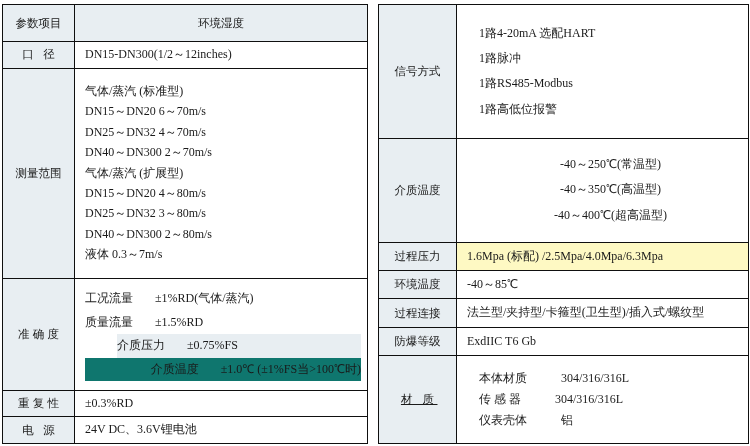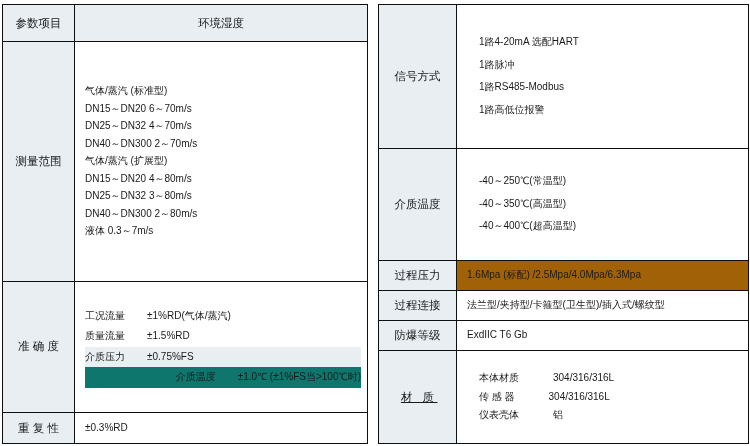--- a/index.html
+++ b/index.html
@@ -53,21 +53,22 @@
     font-size: 11.5px;
     padding: 2px 1px;
   }
   .lbl.sp {
     letter-spacing: 0.28em;
     text-indent: 0.28em;
   }
   .val {
     background: #ffffff;
     padding: 3px 6px 3px 10px;
-    font-size: 10px;
+    font-size: 12px;
+    font-family: Liberation Serif, serif;
   }
   .val-block {
     display: block;
   }
   .ind {
     padding-left: 14px;
   }
   .row-line {
     white-space: nowrap;
   }
@@ -75,20 +76,21 @@
     padding: 6px 6px 6px 22px;
   }
   .sig-cell .row-line {
     padding: 4px 0;
   }
   .temp-cell {
     padding: 6px 6px 6px 22px;
   }
   .temp-cell .row-line {
     padding: 4px 0;
+    text-align: center;
   }
   .mat-cell {
     padding: 5px 6px 5px 22px;
     margin-left: 28px;
   }
   .mat-cell .row-line {
     padding: 2px 0;
   }
   .gap {
     display: inline-block;
@@ -123,47 +125,55 @@
 
   <table class="left-table">
     <colgroup>
         <col style="width:72px">
         <col style="width:293px">
       </colgroup>
     <tbody>
       <tr>
         <td class="hdr">参数项目</td>
         <td class="hdr">环境湿度</td>
+      </tr>
+      <tr>
+        <td class="lbl sp">口  径</td>
+        <td class="val">DN15-DN300(1/2～12inches)</td>
       </tr>
       <tr>
         <td class="lbl">测量范围</td>
         <td class="val range-cell">
           <span class="row-line val-block">气体/蒸汽 (标准型)</span>
           <span class="row-line val-block ind">DN15～DN20    6～70m/s</span>
           <span class="row-line val-block ind">DN25～DN32    4～70m/s</span>
           <span class="row-line val-block ind">DN40～DN300   2～70m/s</span>
           <span class="row-line val-block">气体/蒸汽 (扩展型)</span>
           <span class="row-line val-block ind">DN15～DN20    4～80m/s</span>
           <span class="row-line val-block ind">DN25～DN32    3～80m/s</span>
           <span class="row-line val-block ind">DN40～DN300   2～80m/s</span>
           <span class="row-line val-block ind">液体        0.3～7m/s</span>
         </td>
       </tr>
       <tr>
         <td class="lbl">准 确 度</td>
         <td class="val acc-cell">
           <span class="row-line val-block ind"><span>工况流量</span><span class="gap"></span><span>±1%RD(气体/蒸汽)</span></span>
           <span class="row-line val-block ind"><span>质量流量</span><span class="gap"></span><span>±1.5%RD</span></span>
-          <span class="row-line val-block ind" style="background:#e8eef2;"><span>介质压力</span><span class="gap"></span><span>±0.75%FS</span></span>
+          <span class="row-line val-block ind" style="background:#e8eef2;margin-left:32px;"><span>介质压力</span><span class="gap"></span><span>±0.75%FS</span></span>
           <span class="row-line val-block ind" style="background:#0f766e;text-align:right;"><span>介质温度</span><span class="gap"></span><span>±1.0℃ (±1%FS当&gt;100℃时)</span></span>
         </td>
       </tr>
       <tr>
         <td class="lbl">重 复 性</td>
         <td class="val">±0.3%RD</td>
+      </tr>
+      <tr>
+        <td class="lbl sp">电  源</td>
+        <td class="val">24V DC、3.6V锂电池</td>
       </tr>
     </tbody>
   </table>
 
   <table class="right-table">
     <colgroup>
         <col style="width:78px">
         <col style="width:292px">
       </colgroup>
     <tbody>
@@ -179,21 +189,25 @@
       <tr>
         <td class="lbl">介质温度</td>
         <td class="val temp-cell">
           <span class="row-line val-block">-40～250℃(常温型)</span>
           <span class="row-line val-block">-40～350℃(高温型)</span>
           <span class="row-line val-block">-40～400℃(超高温型)</span>
         </td>
       </tr>
       <tr>
         <td class="lbl">过程压力</td>
-        <td class="val" style="background:#a16207;">1.6Mpa (标配) /2.5Mpa/4.0Mpa/6.3Mpa</td>
+        <td class="val" style="background:#fef9c3;">1.6Mpa (标配) /2.5Mpa/4.0Mpa/6.3Mpa</td>
+      </tr>
+      <tr>
+        <td class="lbl">环境温度</td>
+        <td class="val">-40～85℃</td>
       </tr>
       <tr>
         <td class="lbl">过程连接</td>
         <td class="val">法兰型/夹持型/卡箍型(卫生型)/插入式/螺纹型</td>
       </tr>
       <tr>
         <td class="lbl">防爆等级</td>
         <td class="val">ExdIIC T6 Gb</td>
       </tr>
       <tr>

